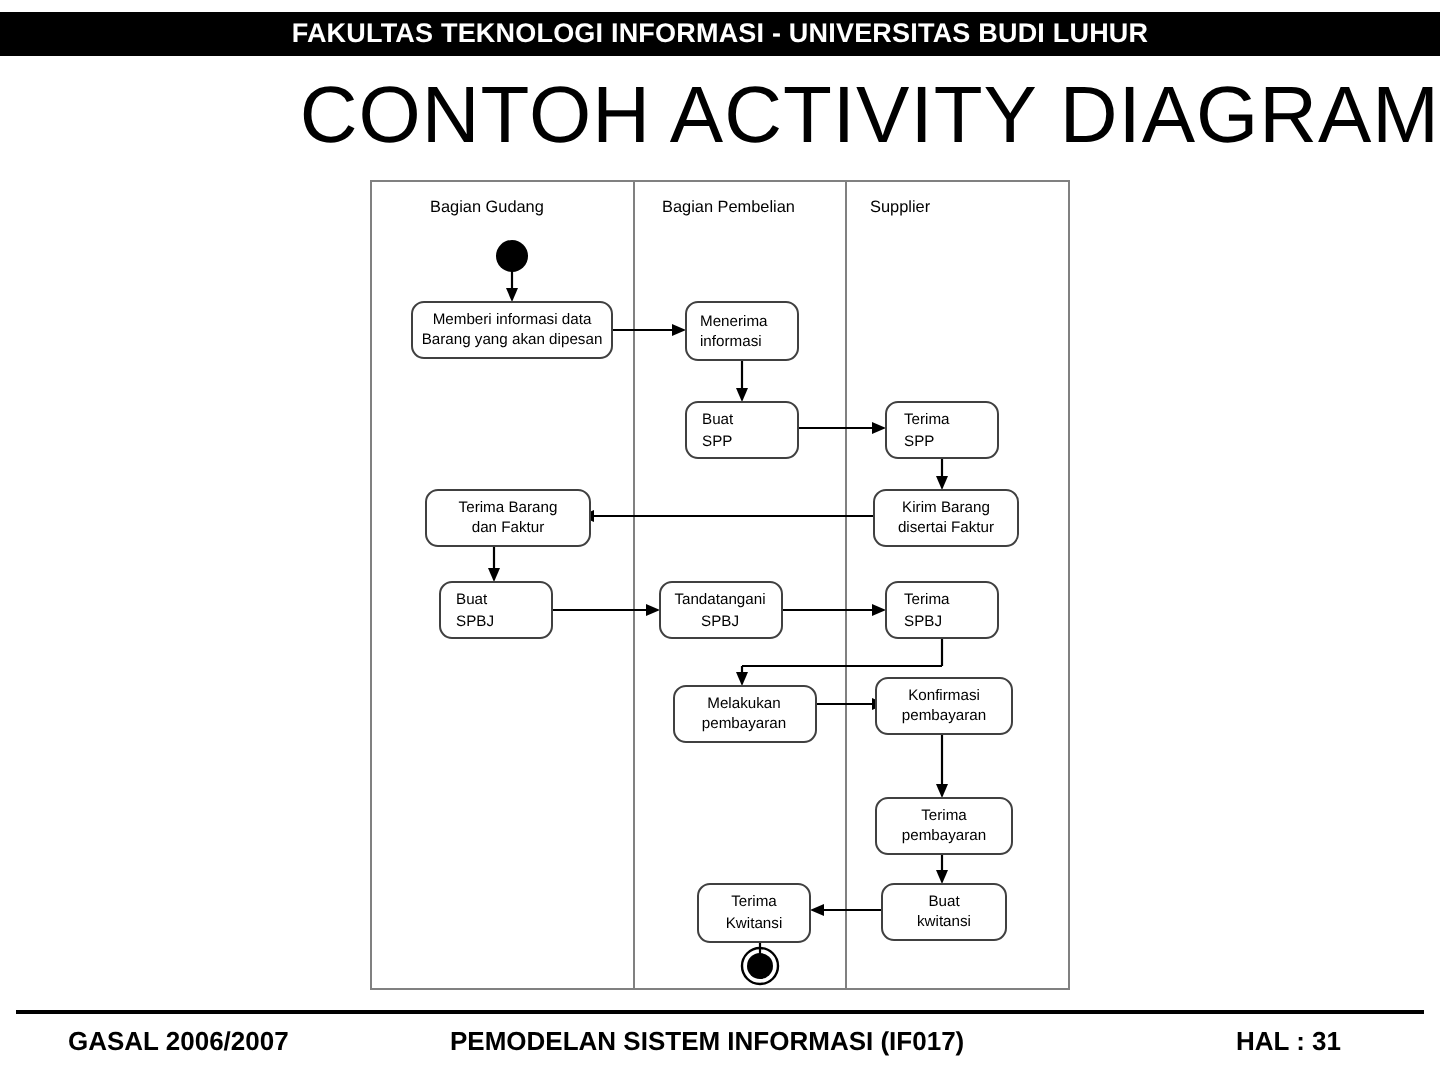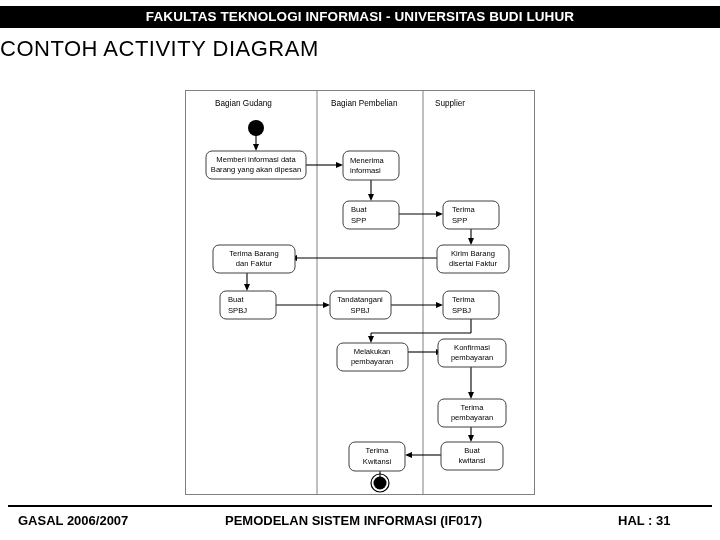--- a/index.html
+++ b/index.html
@@ -38,38 +38,38 @@
     letter-spacing: 0.1px;
     border-radius: 10px;
   }
 
   
   .main-title {
     position: absolute;
     left: 0;
     top: 36px;
     width: 720px;
-    text-align: left;
-    font-size: 22px;
+    text-align: right;
+    font-size: 40px;
     color: #000000;
     letter-spacing: 0.5px;
   }
 
   
   .footer-rule {
     position: absolute;
     left: 8px;
     top: 505px;
     width: 704px;
     height: 2px;
     background: #000000;
   }
   .footer-left {
     position: absolute;
-    left: 18px;
+    left: 34px;
     top: 513px;
     font-size: 13px;
     font-weight: bold;
     color: #000000;
   }
   .footer-center {
     position: absolute;
     left: 225px;
     top: 513px;
     font-size: 13px;

